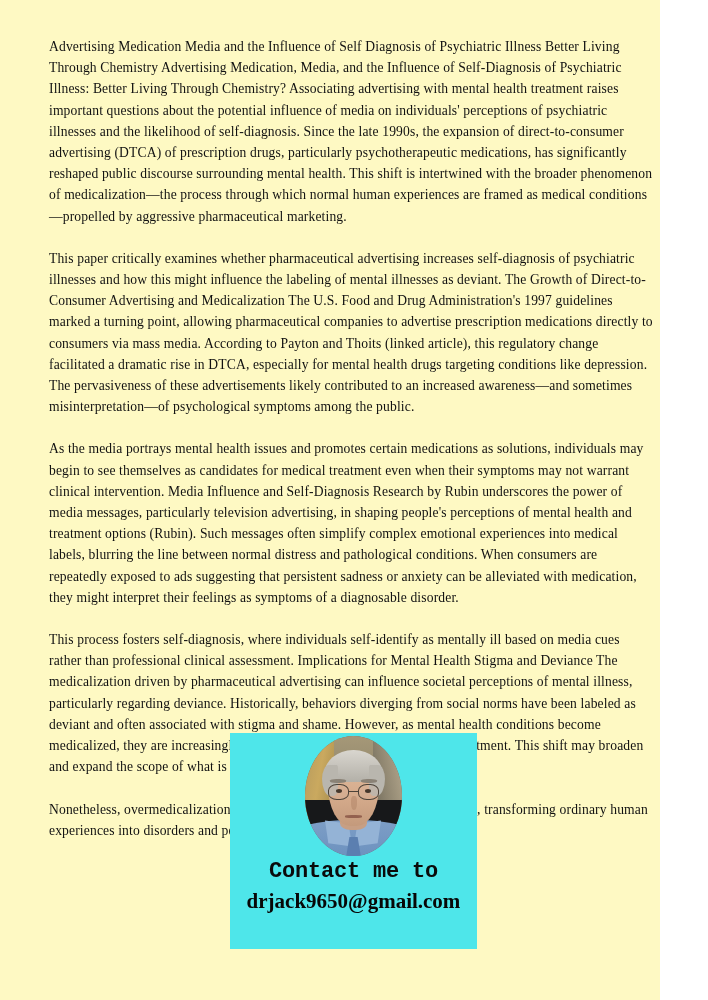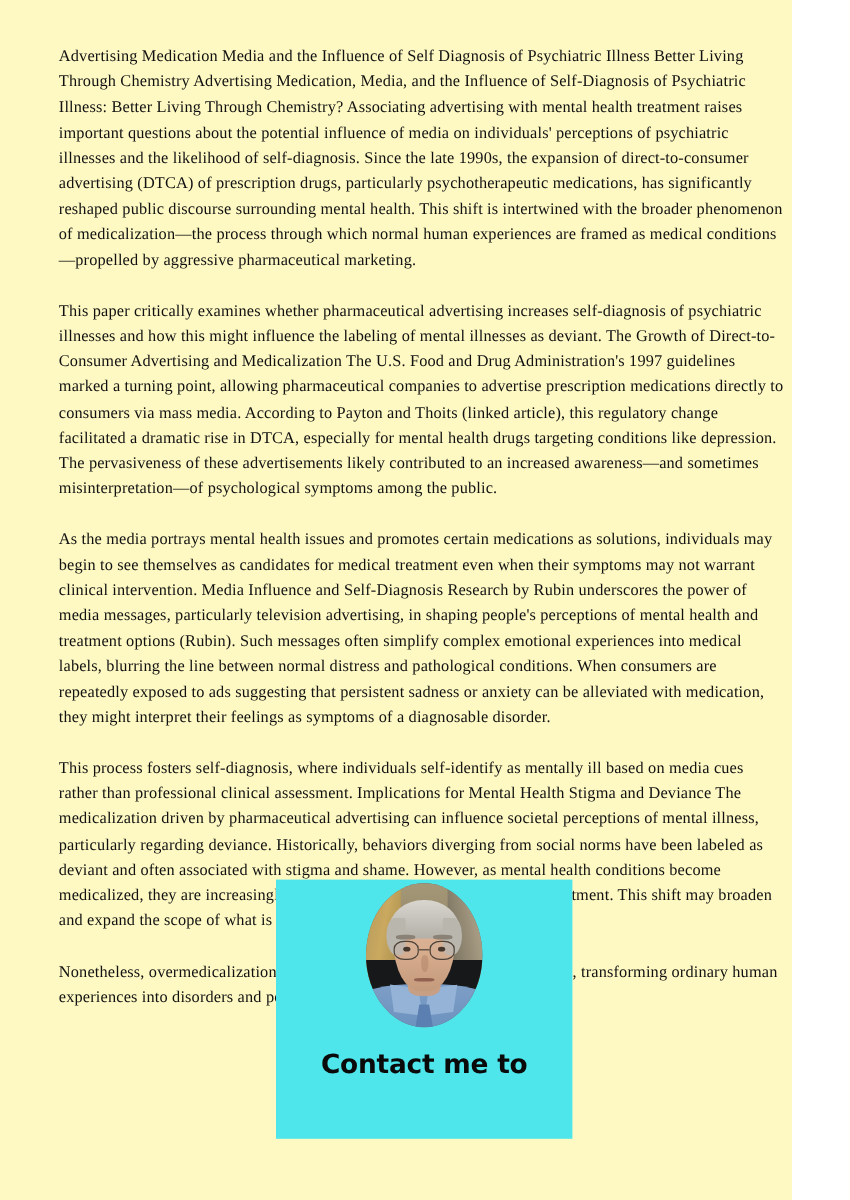--- a/index.html
+++ b/index.html
@@ -163,21 +163,21 @@
   #ad-line1, #ad-line2 {
     font-family: "DejaVu Sans", "Liberation Sans", sans-serif;
     font-weight: bold;
     font-size: 22px;
     line-height: 27px;
     color: #0a0a0a;
     text-align: center;
     letter-spacing: -0.2px;
     width: 100%;
   }
-  #ad-line1 { margin-top: 18px; }
+  #ad-line1 { margin-top: 2px; font-family: Liberation Mono, monospace; }
   #ad-email {
     font-family: "Liberation Serif", "DejaVu Serif", serif;
     font-weight: bold;
     font-size: 21px;
     line-height: 25px;
     color: #070707;
     text-align: center;
     width: 100%;
     margin-top: 4px;
   }
@@ -218,15 +218,16 @@
         <div class="ph-lens r"></div>
         <div class="ph-bridge"></div>
       </div>
       <div class="ph-eye l"></div>
       <div class="ph-eye r"></div>
       <div class="ph-nose"></div>
       <div class="ph-mouth"></div>
     </div>
 
     <div id="ad-line1">Contact me to</div>
+    <div id="ad-email">drjack9650@gmail.com</div>
   </div>
 
 </div>
 
 </body></html>

